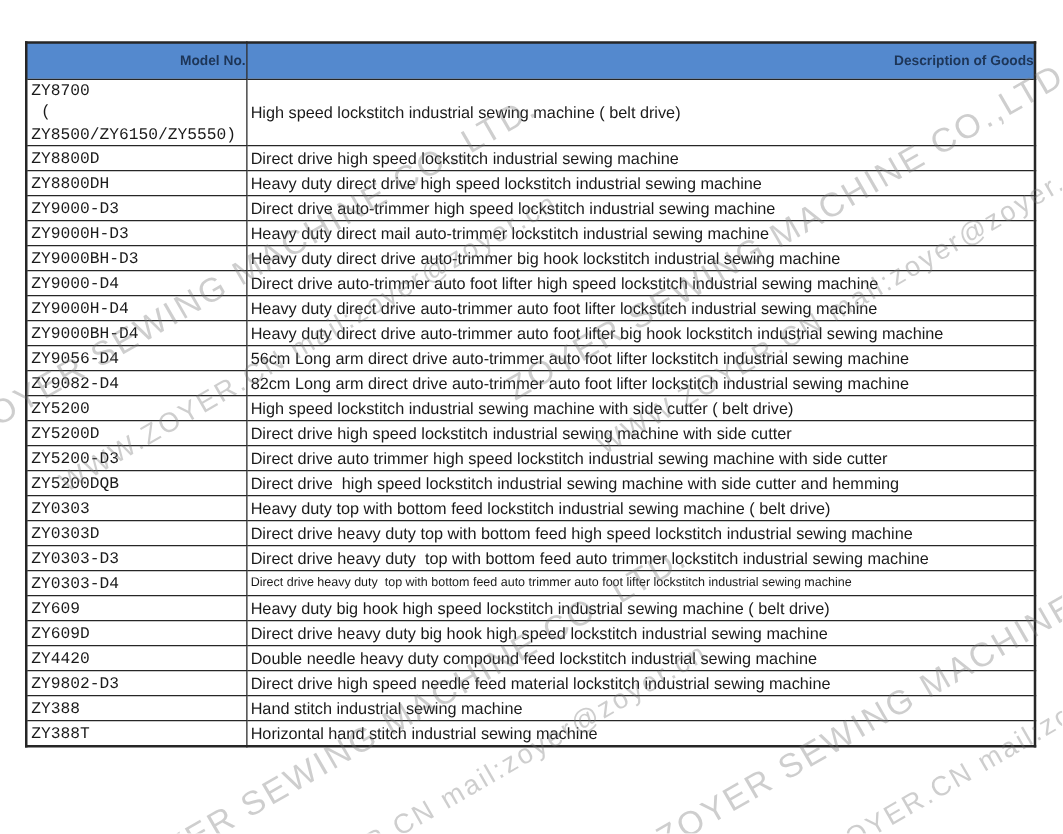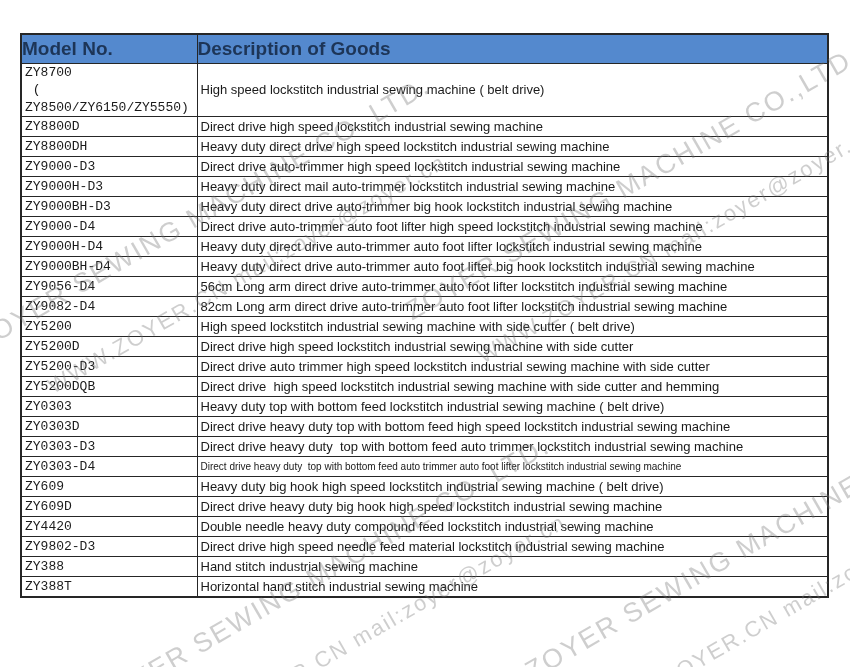--- a/index.html
+++ b/index.html
@@ -24,23 +24,23 @@
     border: 2px solid #262626;
   }
   table.products th, table.products td {
     border: 1px solid #262626;
     vertical-align: middle;
   }
   table.products th {
     height: 29px;
     background: #5489ce;
     color: #1d3557;
-    font-size: 19px;
+    font-size: 11px;
     font-weight: bold;
-    text-align: left;
+    text-align: right;
   }
   col.c-model { width: 176px; }
   col.c-desc  { width: 631px; }
   table.products td {
     height: 20px;
     font-size: 13px;
     color: #1a1a1a;
     padding: 0 3px;
     overflow: hidden;
   }

